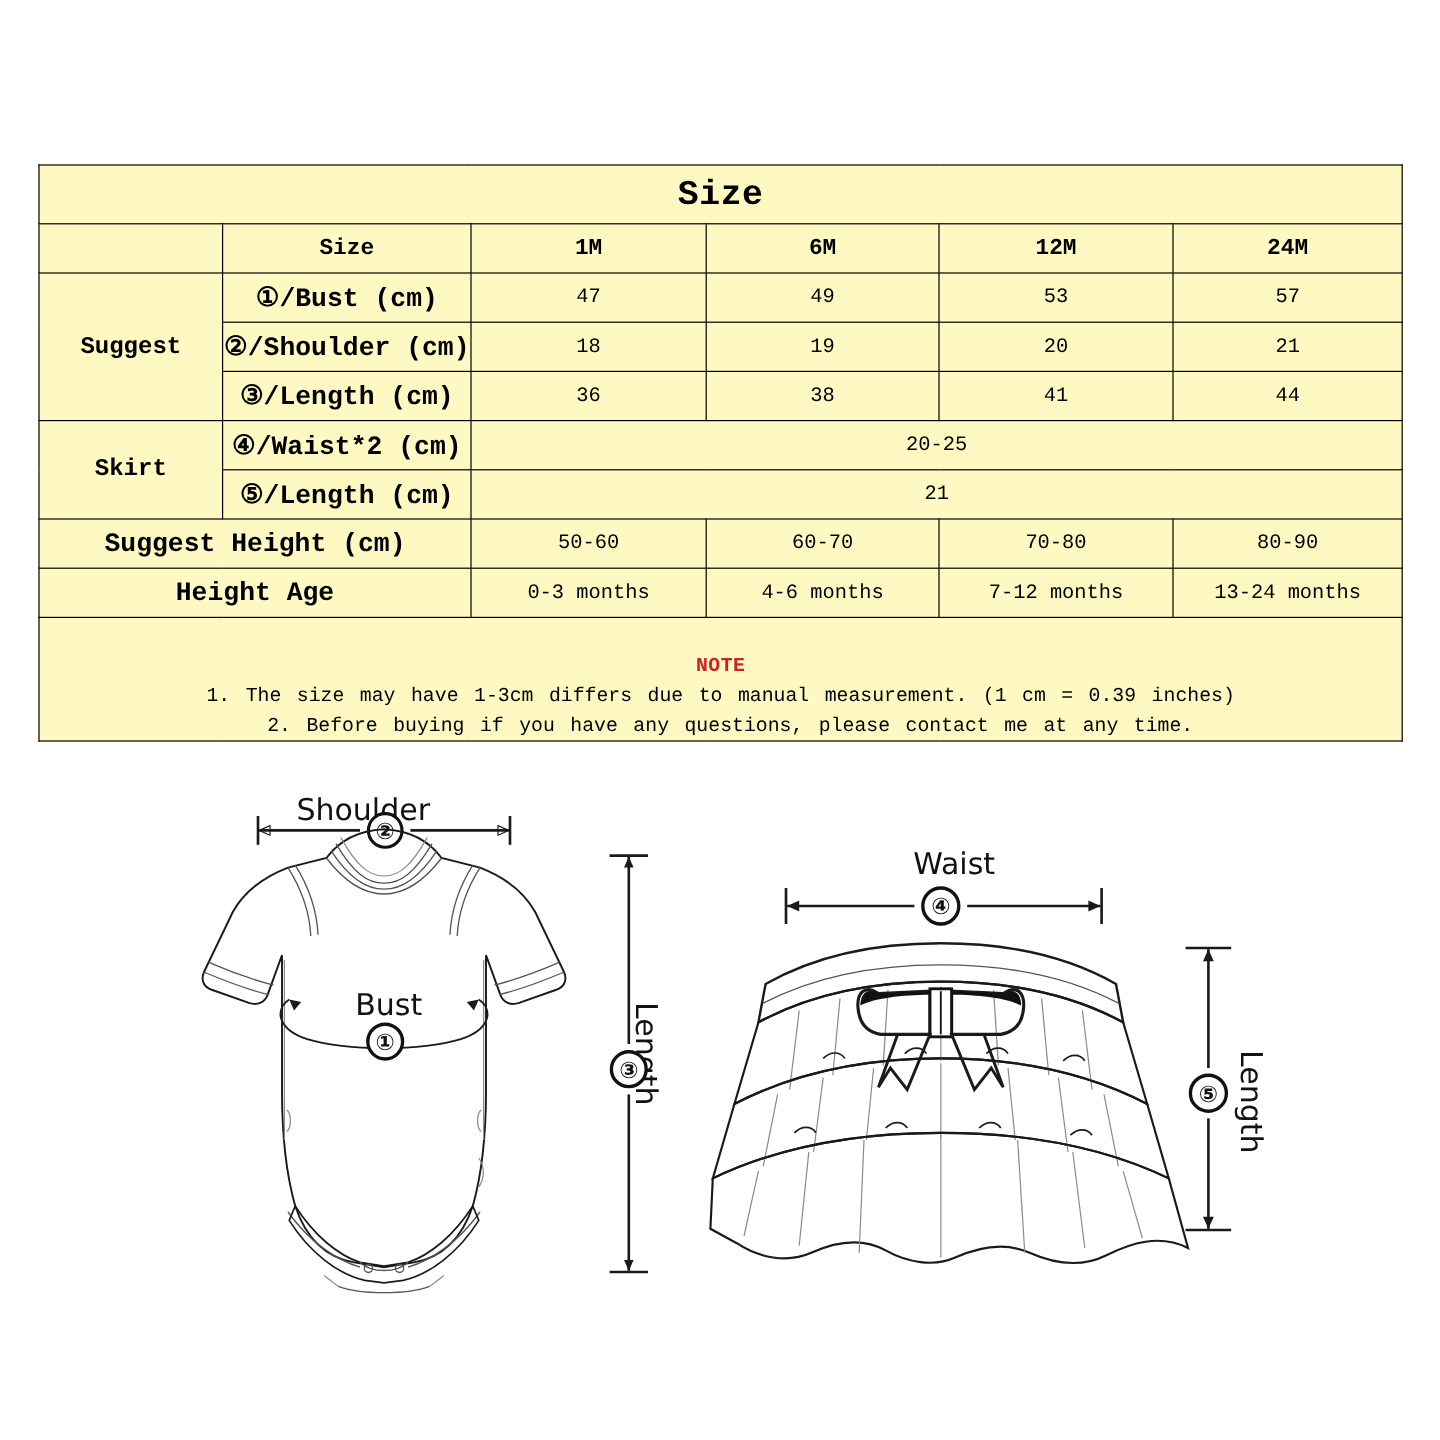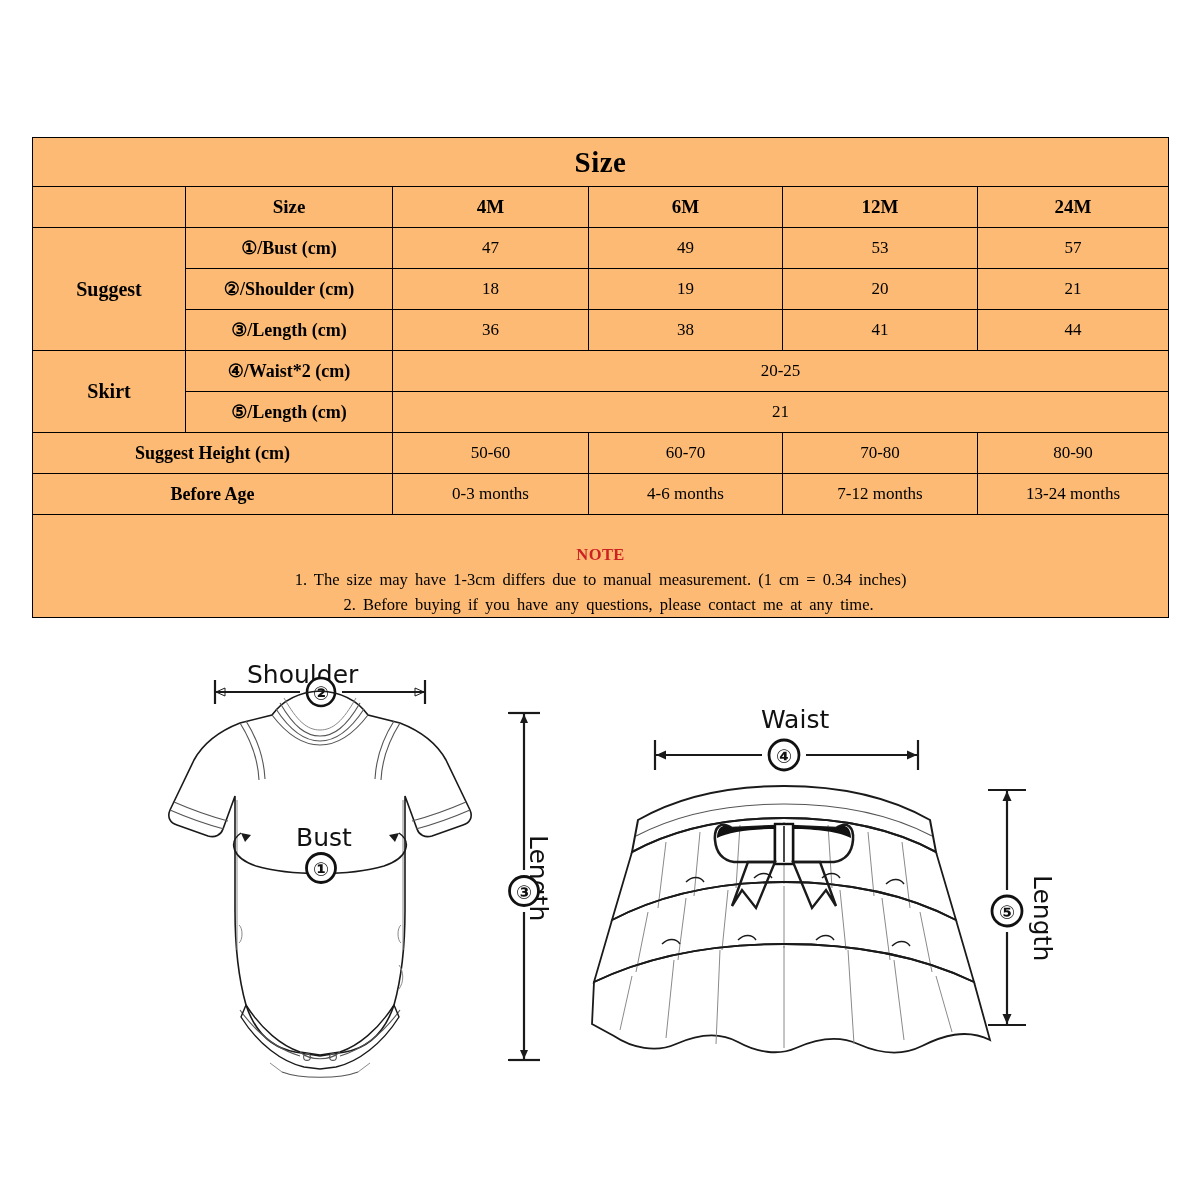--- a/index.html
+++ b/index.html
@@ -19,42 +19,43 @@
   #size-table-wrap {
     position: absolute;
     left: 32px;
     top: 137px;
     width: 1136px;
   }
   table.size-table {
     border-collapse: collapse;
     width: 1136px;
     table-layout: fixed;
-    background: #fdba74;
+    background: #fef9c3;
+    font-family: Liberation Mono, monospace;
   }
   table.size-table td {
     border: 1px solid #000;
     text-align: center;
     vertical-align: middle;
     color: #000;
     padding: 0;
   }
   .t-title {
     font-size: 29px;
     font-weight: bold;
     height: 48px;
     letter-spacing: 0.5px;
   }
   .t-head {
     font-size: 19px;
     font-weight: bold;
     height: 40px;
   }
   .t-rowlabel {
-    font-size: 18px;
+    font-size: 22px;
     font-weight: bold;
     height: 40px;
   }
   .t-cat {
     font-size: 20px;
     font-weight: bold;
   }
   .t-val {
     font-size: 17px;
     height: 40px;
@@ -124,21 +125,21 @@
       <col style="width:191px">
     </colgroup>
     <tbody>
       <tr>
         <td class="t-title" colspan="6">Size</td>
       </tr>
 
       <tr>
         <td class="t-head"></td>
         <td class="t-head">Size</td>
-        <td class="t-head">4M</td>
+        <td class="t-head">1M</td>
         <td class="t-head">6M</td>
         <td class="t-head">12M</td>
         <td class="t-head">24M</td>
       </tr>
 
       <tr>
         <td class="t-cat" rowspan="3">Suggest</td>
         <td class="t-rowlabel">①/Bust (cm)</td>
         <td class="t-val">47</td>
         <td class="t-val">49</td>
@@ -175,31 +176,31 @@
 
       <tr>
         <td class="t-rowlabel" colspan="2">Suggest Height (cm)</td>
         <td class="t-val">50-60</td>
         <td class="t-val">60-70</td>
         <td class="t-val">70-80</td>
         <td class="t-val">80-90</td>
       </tr>
 
       <tr>
-        <td class="t-rowlabel" colspan="2">Before Age</td>
+        <td class="t-rowlabel" colspan="2">Height Age</td>
         <td class="t-val">0-3 months</td>
         <td class="t-val">4-6 months</td>
         <td class="t-val">7-12 months</td>
         <td class="t-val">13-24 months</td>
       </tr>
 
       <tr>
         <td class="note-cell" colspan="6">
           <div class="note-line t-note-head" id="note-heading" style="color: rgb(204, 34, 34); margin-top: 28px;">NOTE</div>
-          <div class="note-line">1. The size may have 1-3cm differs due to manual measurement. (1 cm = 0.34 inches)</div>
+          <div class="note-line">1. The size may have 1-3cm differs due to manual measurement. (1 cm = 0.39 inches)</div>
           <div class="note-line l2">2. Before buying if you have any questions, please contact me at any time.</div>
         </td>
       </tr>
     </tbody>
   </table>
 </div>
 
 <div id="diagrams">
 
   <div class="dim-label" style="left:247px; top:40px;">Shoulder</div>

